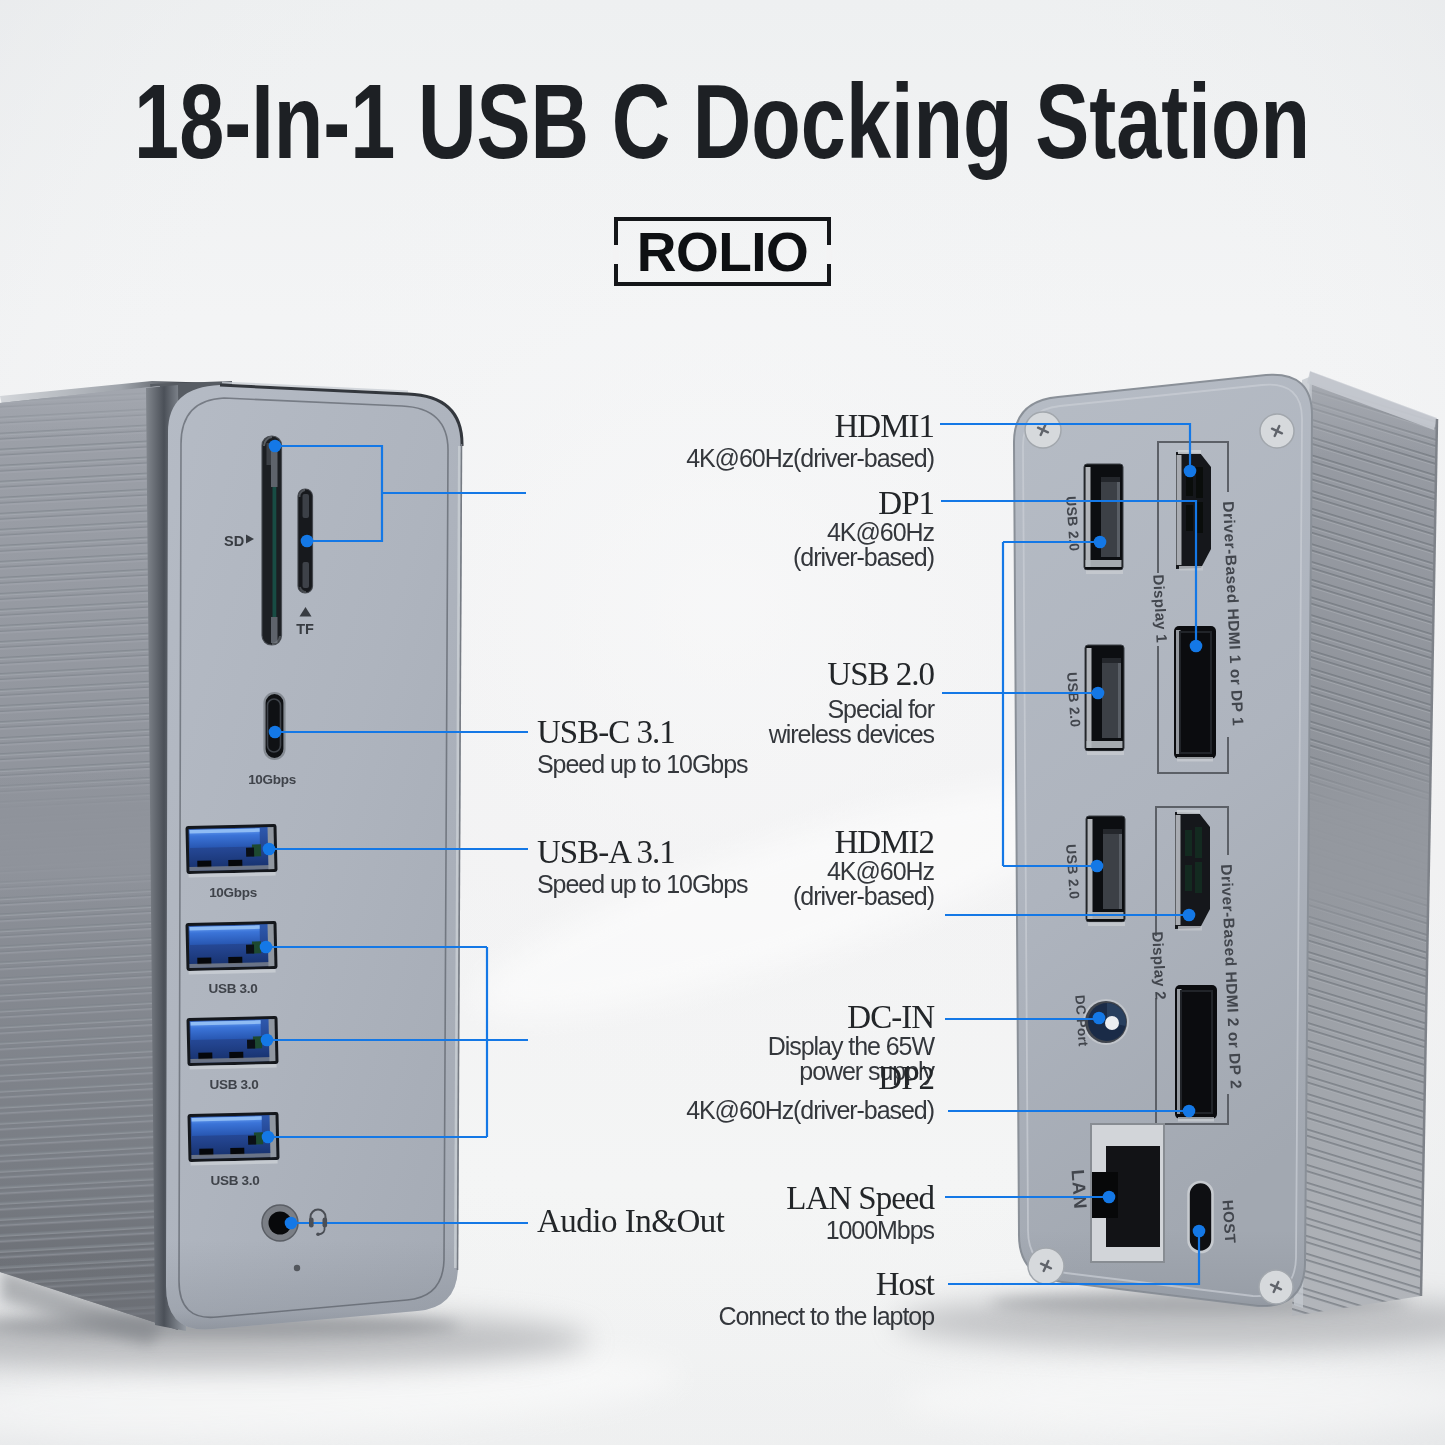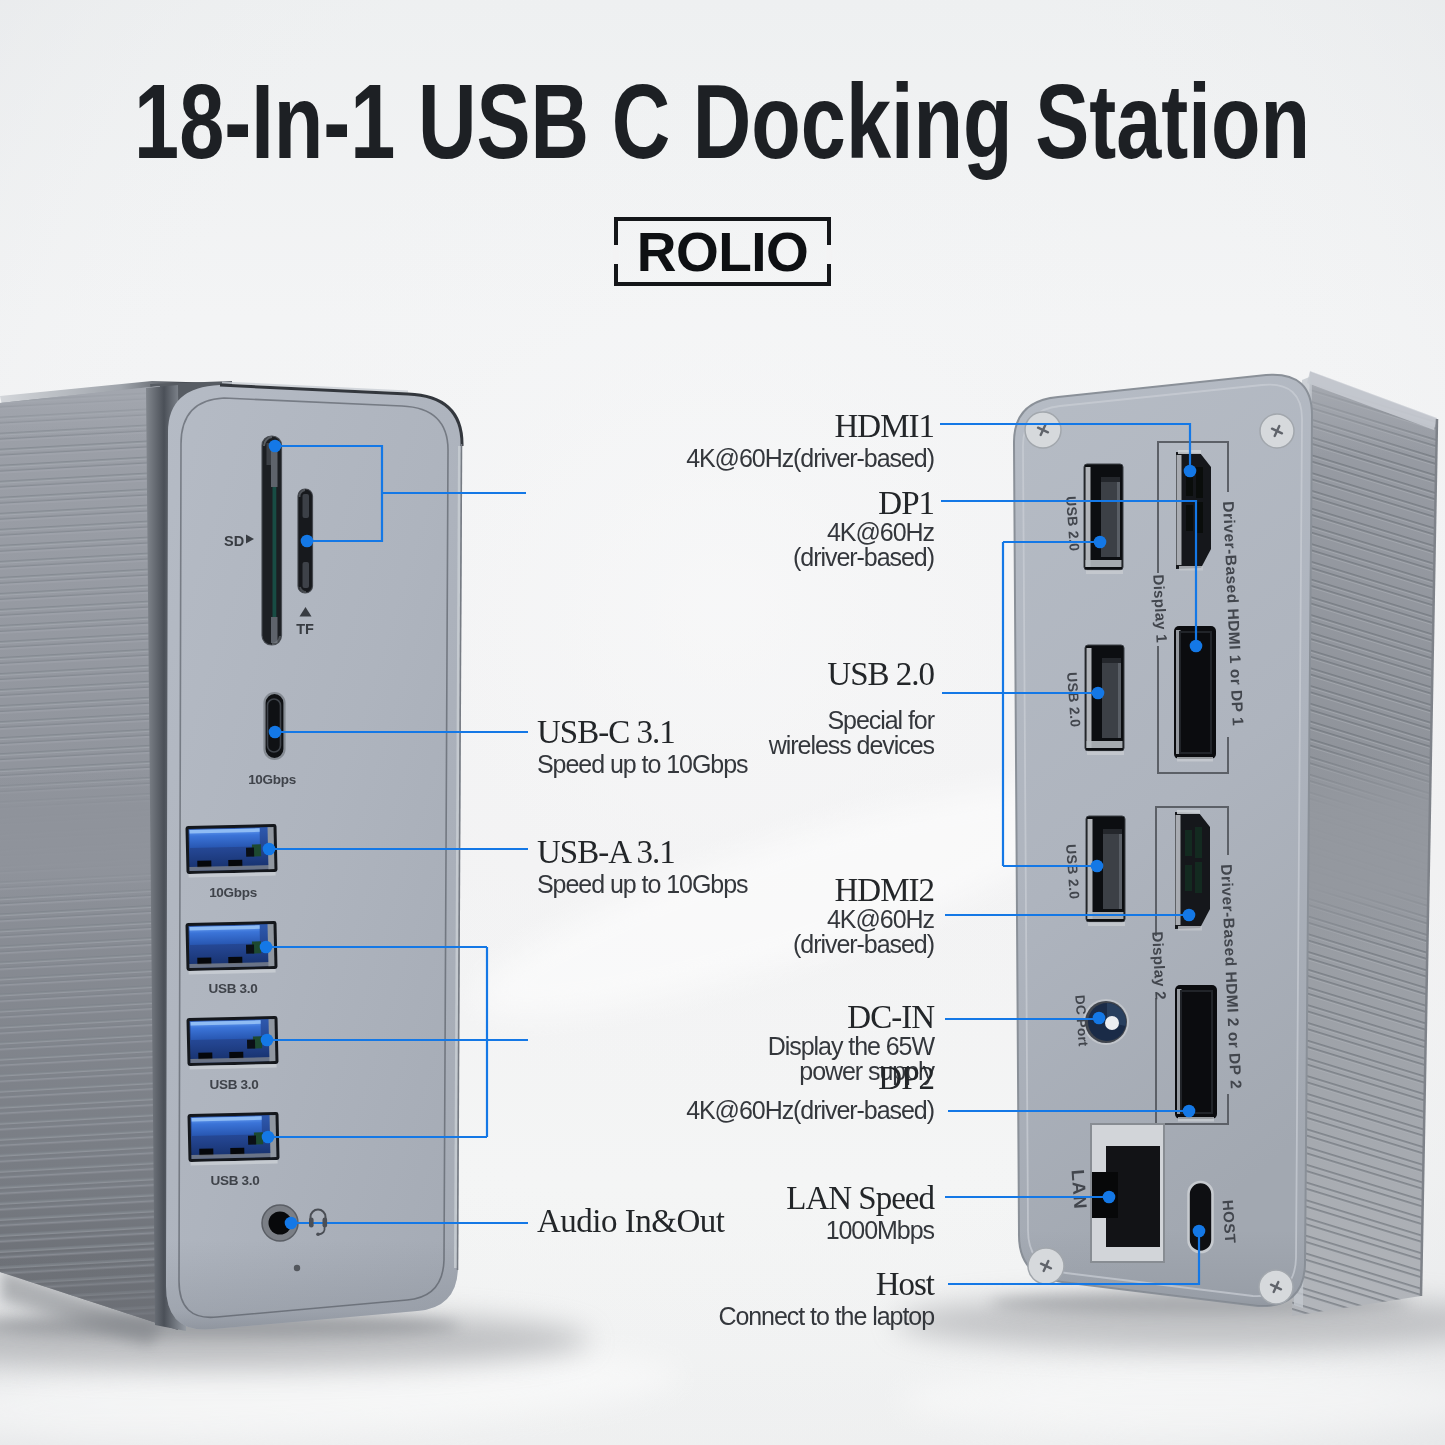--- a/index.html
+++ b/index.html
@@ -484,24 +484,24 @@
       <div class="h2">HDMI1</div>
       <div class="s">4K@60Hz(driver-based)</div>
     </div>
   <div class="blk R" style="top:485px">
       <div class="h2">DP1</div>
       <div class="s" style="margin-top:-1px">4K@60Hz
 (driver-based)</div>
     </div>
   <div class="blk R" style="top:656px">
       <div class="h2">USB 2.0</div>
-      <div class="s" style="margin-top:16px">Special for
+      <div class="s" style="margin-top:5px">Special for
 wireless devices</div>
     </div>
-  <div class="blk R" style="top:872px">
+  <div class="blk R" style="top:824px">
       <div class="h2">HDMI2</div>
       <div class="s" style="margin-top:-1px">4K@60Hz
 (driver-based)</div>
     </div>
   <div class="blk R" style="top:999px">
       <div class="h2">DC-IN</div>
       <div class="s" style="margin-top:-1px">Display the 65W
 power supply</div>
     </div>
   <div class="blk R" style="top:1060px">

